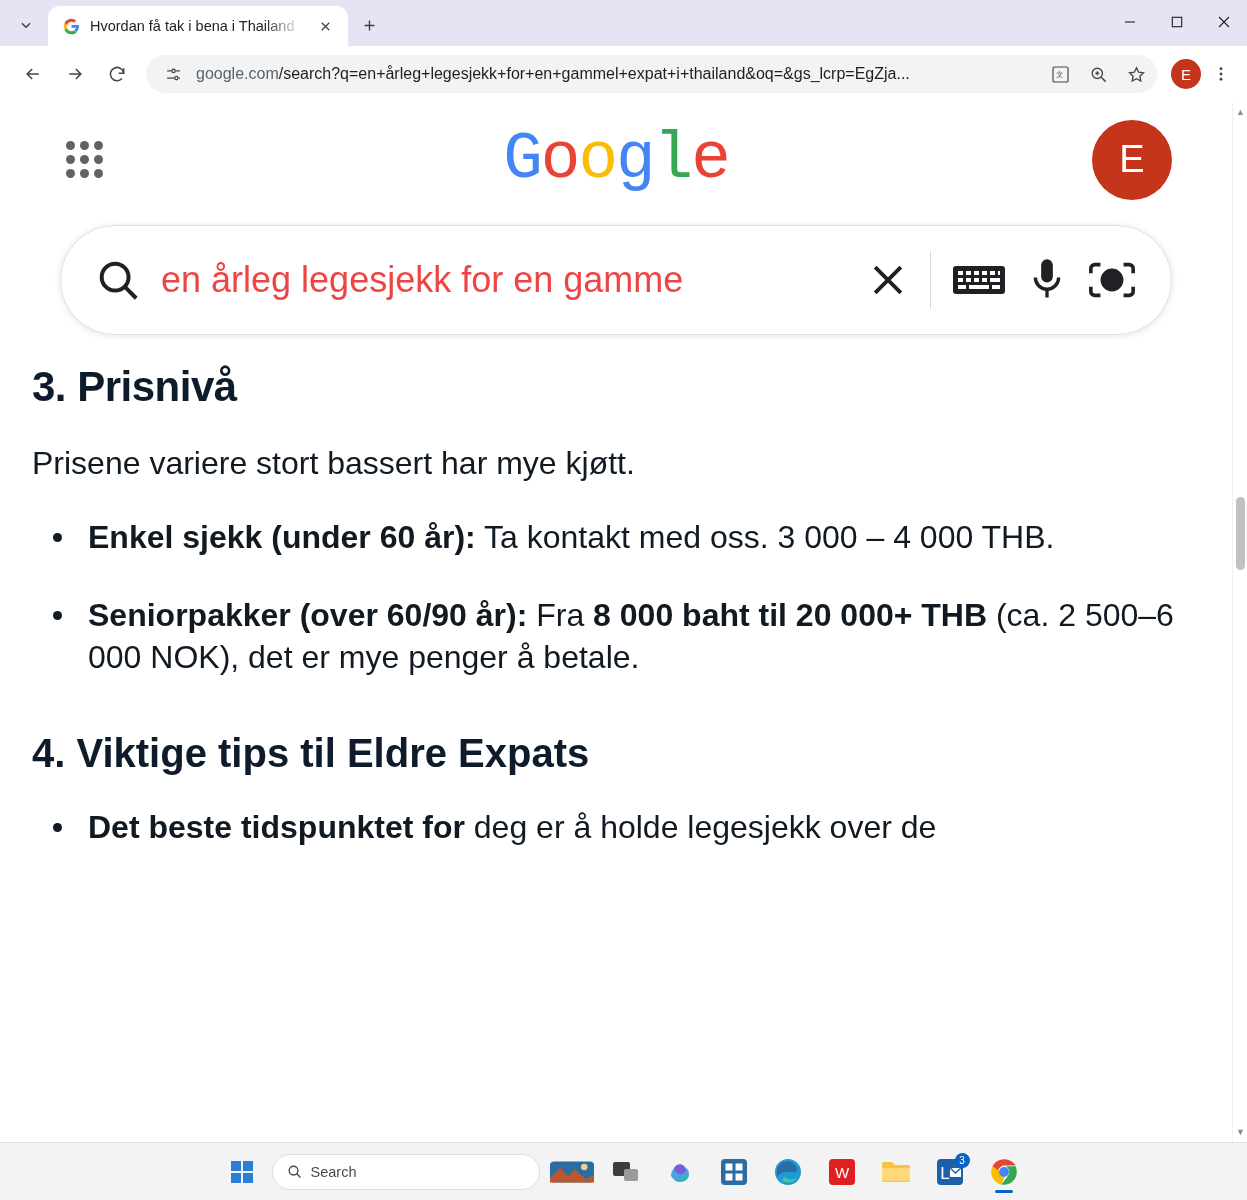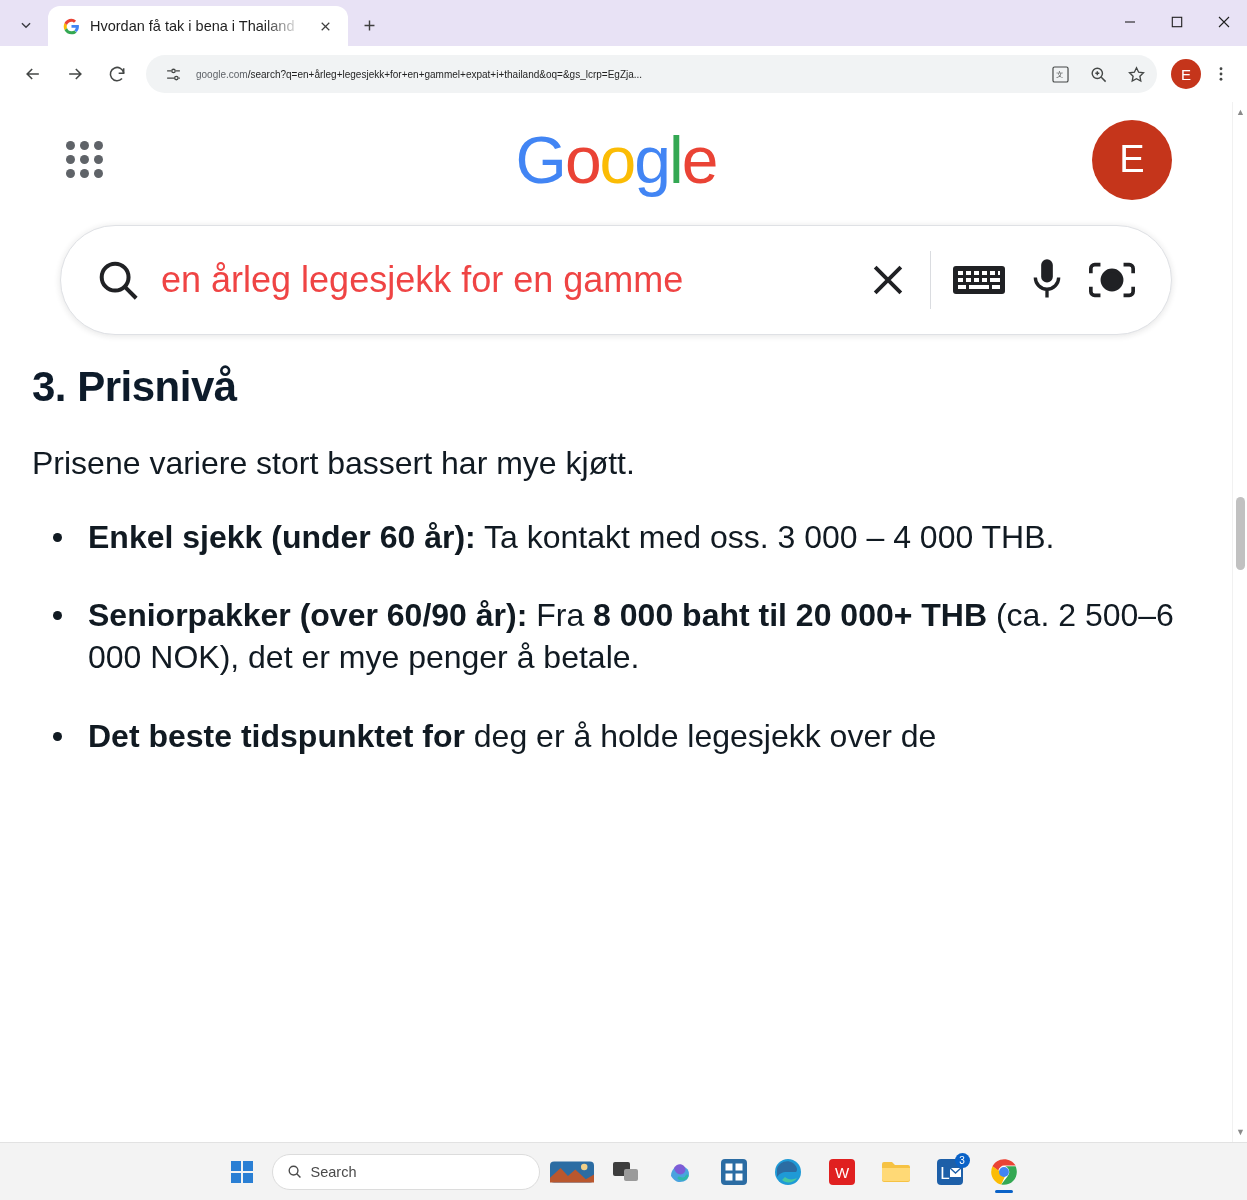--- a/index.html
+++ b/index.html
@@ -88,21 +88,21 @@
     background: #f1f3f4;
     border-radius: 19px;
     display: flex; align-items: center;
     padding: 0 6px 0 12px;
     margin: 0 6px;
     gap: 8px;
     min-width: 0;
   }
   .omni-url {
     flex: 1;
-    font-size: 10px;
+    font-size: 16px;
     color: #1f1f1f;
     white-space: nowrap; overflow: hidden;
     min-width: 0;
   }
   .omni-url .host { color: #5f6368; }
   .omni-icon {
     width: 30px; height: 30px; flex: none;
     border-radius: 50%;
     display: flex; align-items: center; justify-content: center;
     color: #444746;
@@ -143,21 +143,21 @@
   .apps-grid {
     width: 48px; height: 48px;
     display: grid; grid-template-columns: repeat(3, 9px);
     grid-auto-rows: 9px; gap: 5px;
     align-content: center; justify-content: center;
   }
   .apps-grid i { width: 9px; height: 9px; border-radius: 50%; background: #5f6368; display: block; }
   .glogo {
     position: absolute; left: 50%; transform: translateX(-50%);
     font-size: 66px; letter-spacing: -2px;
-    font-family: Liberation Sans, sans-serif;
+    font-family: Liberation Mono, monospace;
     line-height: 1;
   }
   .glogo span:nth-child(1){color:#4285F4}
   .glogo span:nth-child(2){color:#EA4335}
   .glogo span:nth-child(3){color:#FBBC05}
   .glogo span:nth-child(4){color:#4285F4}
   .glogo span:nth-child(5){color:#34A853}
   .glogo span:nth-child(6){color:#EA4335}
   .acct-avatar {
     margin-left: auto;
@@ -472,20 +472,21 @@
 
         <ul class="bullets">
           <li>
             <b>Enkel sjekk (under 60 år):</b><span> Ta kontakt med oss. 3 000 – 4 000 THB.</span>
           </li>
           <li>
             <b>Seniorpakker (over 60/90 år):</b><span> Fra </span><b>8 000 baht til 20 000+ THB</b><span> (ca. 2 500–6 000 NOK), det er mye penger å betale.</span>
           </li>
         </ul>
 
+        <h2 class="sec2">4. Viktige tips til Eldre Expats</h2>
 
         <ul class="bullets">
           <li>
             <b>Det beste tidspunktet for</b><span> deg er å holde legesjekk over de</span>
           </li>
         </ul>
       </div>
     </div>
 
     <div class="scroll">

